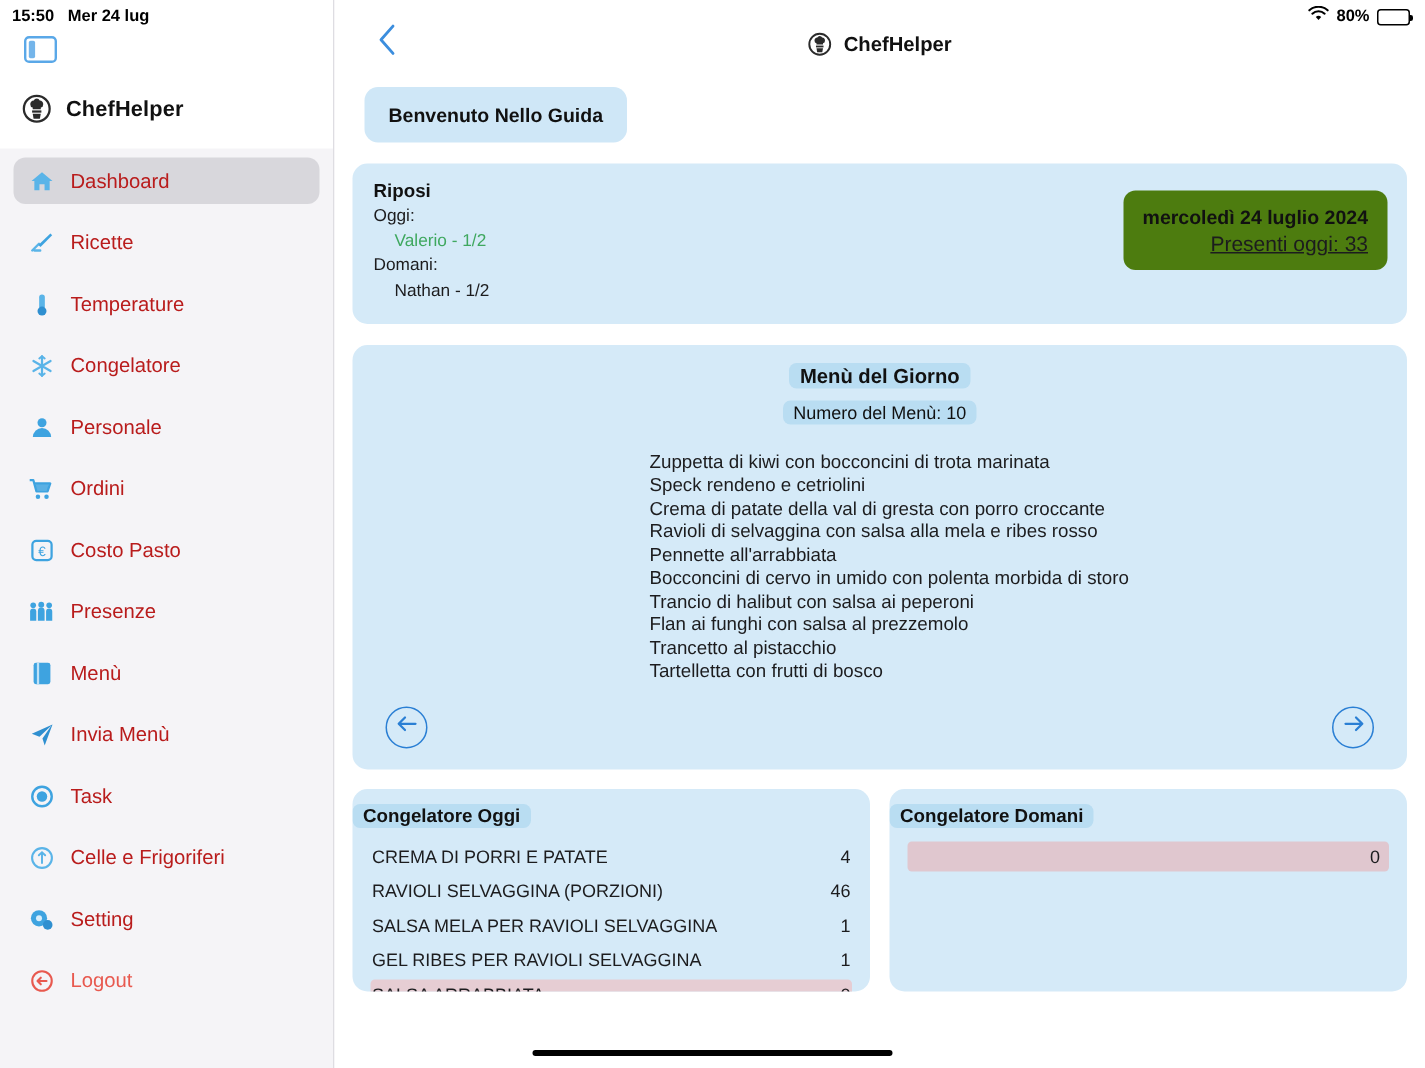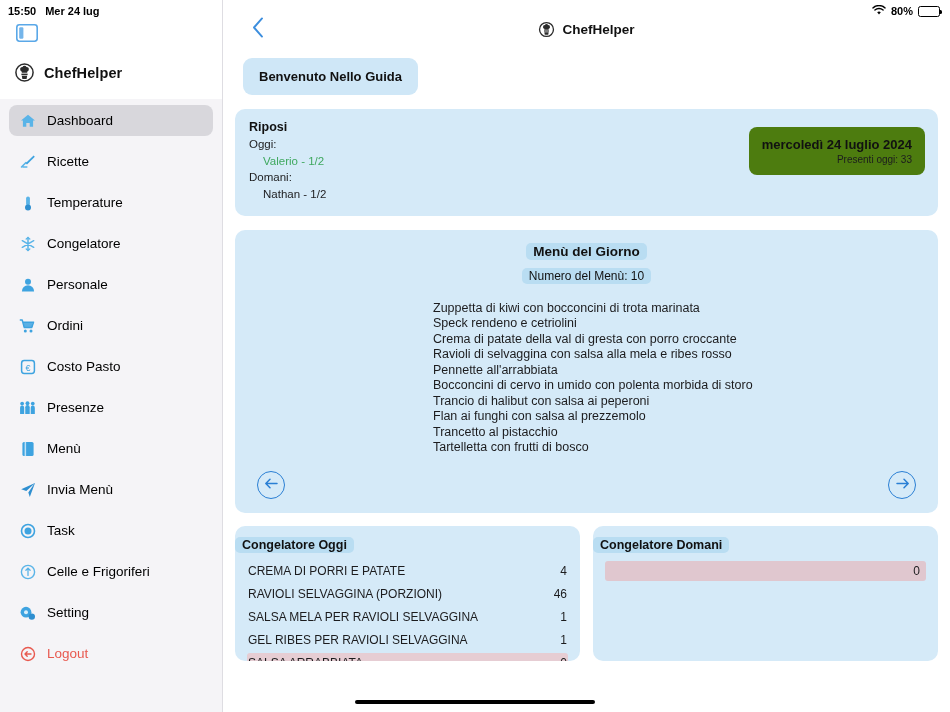--- a/index.html
+++ b/index.html
@@ -48,21 +48,21 @@
   #brand-name { font-size:14.5px; font-weight:bold; color:#111; letter-spacing:.1px; }
   .logo-mark {
     width:21px; height:21px; border-radius:50%;
     background:#ffffff; position:relative; flex:0 0 auto;
   }
   .nav-list { padding:6px 9px 0 9px; }
   .nav-item {
     display:flex; align-items:center; gap:11px;
     height:31px; margin-bottom:10px;
     padding:0 10px; border-radius:8px;
-    font-size:13.5px; color:#000000; cursor:pointer;
+    font-size:13.5px; color:#b91c1c; cursor:pointer;
   }
   .nav-item.active { background:#d8d7dc; }
   .nav-item .nav-icon {
     width:17px; height:17px; flex:0 0 17px;
     display:flex; align-items:center; justify-content:center;
   }
   .nav-item.logout { color:#e8594f; }
 
   
   #main {
@@ -105,21 +105,21 @@
   .riposi-label { font-size:11.5px; color:#1c1c1e; line-height:1.45; }
   .riposi-person { font-size:11.5px; line-height:1.45; padding-left:14px; }
   .riposi-person.green { color:#3fa85f; }
   .riposi-person.dark { color:#1c1c1e; }
   #date-box {
     position:absolute; right:13px; top:18px;
     background:#4d7c0f; border-radius:8px;
     padding:10px 13px; text-align:right;
   }
   #date-main { font-size:13px; font-weight:bold; color:#111; }
-  #date-sub { font-size:10px; color:#1c1c1e; margin-top:2px; }
+  #date-sub { font-size:14px; color:#1c1c1e; margin-top:2px;text-decoration:underline; }
 
   
   #menu-card { padding:12px 0 0 0; height:283px; }
   #menu-title-wrap { text-align:center; }
   #menu-title {
     display:inline-block; background:#b9ddf2; border-radius:5px;
     padding:1px 7px; font-size:13.5px; font-weight:bold; color:#111;
   }
   #menu-number-wrap { text-align:center; margin-top:6px; }
   #menu-number {

